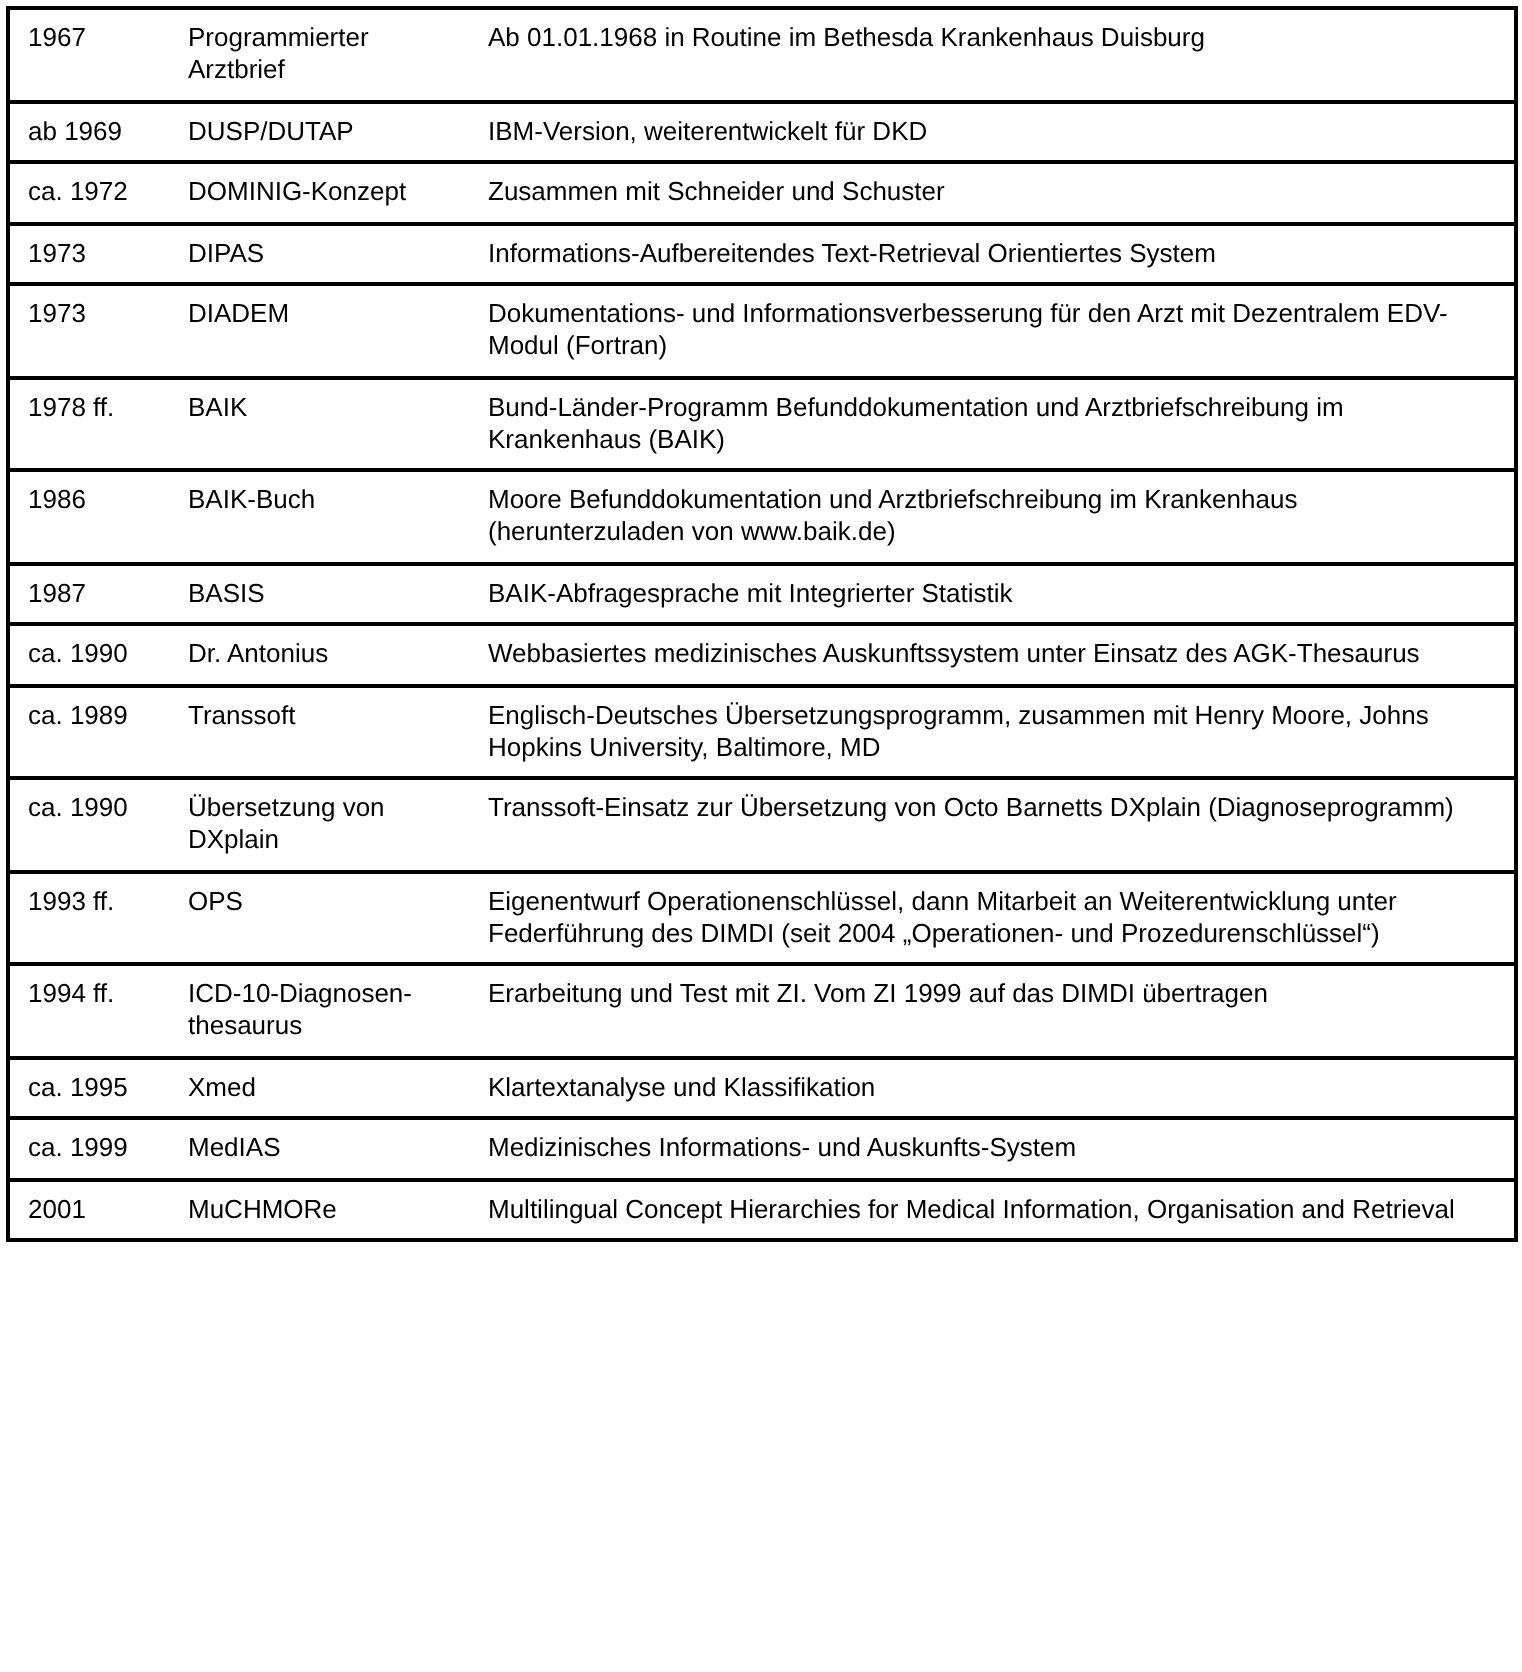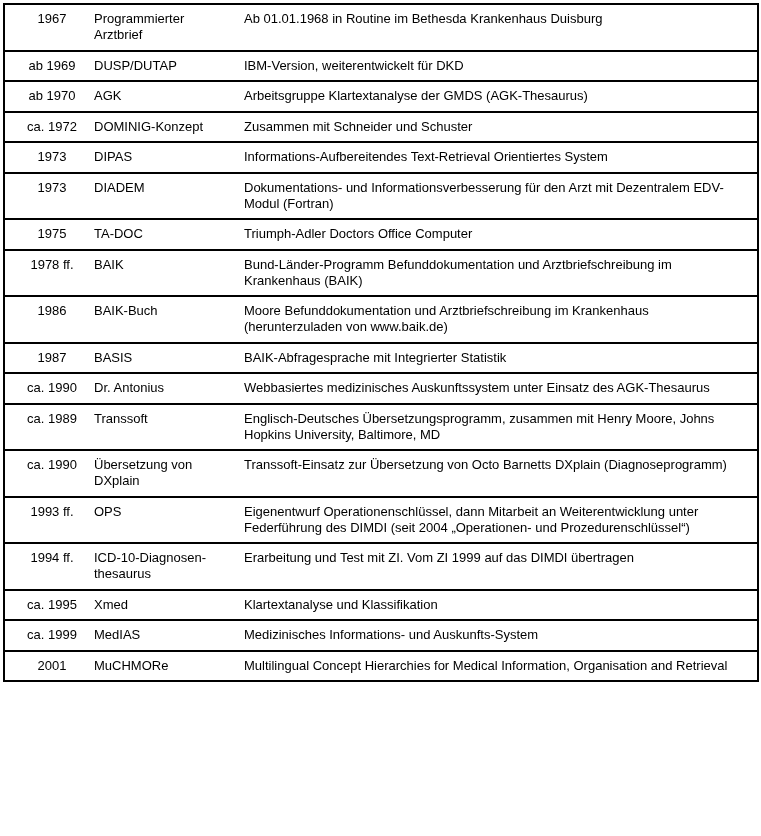--- a/index.html
+++ b/index.html
@@ -27,21 +27,21 @@
   col.c2 { width: 150px; }
   col.c3 { width: 514px; }
   td {
     border-top: 2px solid var(--border-color, #000000);
     border-bottom: 2px solid var(--border-color, #000000);
     vertical-align: top;
     font-size: 13px;
     line-height: 16px;
     word-wrap: break-word;
   }
-  td.col-year { padding: 6px 4px 6.5px 9px; text-align: center; }
+  td.col-year { padding: 6px 4px 6.5px 9px; }
   td.col-name { padding: 6px 30px 6.5px 0; }
   td.col-desc { padding: 6px 17px 6.5px 0; }
 </style>
 </head>
 <body style="--border-color: #000000; background: rgb(255, 255, 255); color: rgb(0, 0, 0);">
 
 <div class="page">
   <table class="history-table">
     <colgroup>
       <col class="c1">
@@ -54,25 +54,20 @@
     <td class="col-name">Programmierter Arztbrief</td>
     <td class="col-desc">Ab 01.01.1968 in Routine im Bethesda Krankenhaus Duisburg</td>
   </tr>
 
   <tr>
     <td class="col-year">ab 1969</td>
     <td class="col-name">DUSP/DUTAP</td>
     <td class="col-desc">IBM-Version, weiterentwickelt für DKD</td>
   </tr>
 
-  <tr>
-    <td class="col-year">ab 1970</td>
-    <td class="col-name">AGK</td>
-    <td class="col-desc">Arbeitsgruppe Klartextanalyse der GMDS (AGK-Thesaurus)</td>
-  </tr>
 
 
   <tr>
     <td class="col-year">ca. 1972</td>
     <td class="col-name">DOMINIG-Konzept</td>
     <td class="col-desc">Zusammen mit Schneider und Schuster</td>
   </tr>
 
 
   <tr>
@@ -80,25 +75,20 @@
     <td class="col-name">DIPAS</td>
     <td class="col-desc">Informations-Aufbereitendes Text-Retrieval Orientiertes System</td>
   </tr>
 
   <tr>
     <td class="col-year">1973</td>
     <td class="col-name">DIADEM</td>
     <td class="col-desc">Dokumentations- und Informationsverbesserung für den Arzt mit Dezentralem EDV-Modul (Fortran)</td>
   </tr>
 
-  <tr>
-    <td class="col-year">1975</td>
-    <td class="col-name">TA-DOC</td>
-    <td class="col-desc">Triumph-Adler Doctors Office Computer</td>
-  </tr>
 
   <tr>
     <td class="col-year">1978 ff.</td>
     <td class="col-name">BAIK</td>
     <td class="col-desc">Bund-Länder-Programm Befunddokumentation und Arztbriefschreibung im Krankenhaus (BAIK)</td>
   </tr>
 
   <tr>
     <td class="col-year">1986</td>
     <td class="col-name">BAIK-Buch</td>

